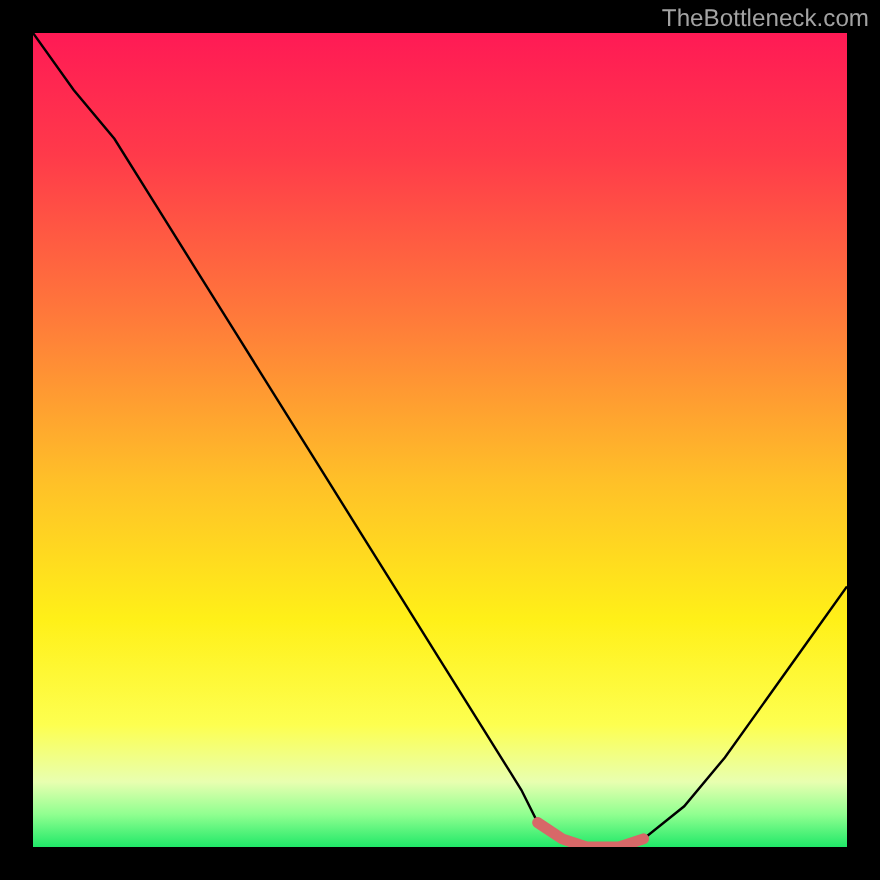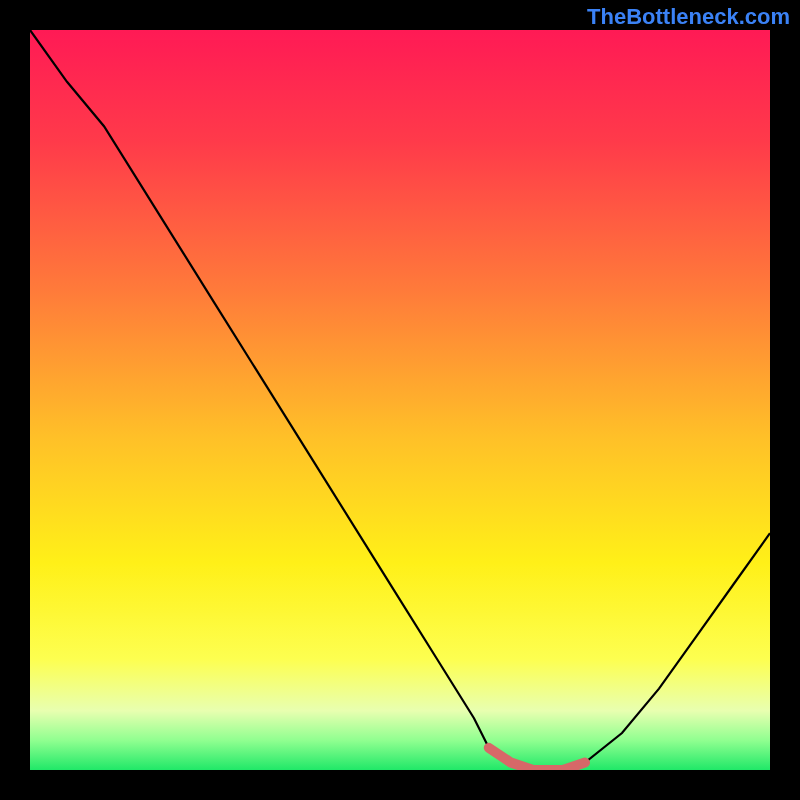--- a/index.html
+++ b/index.html
@@ -7,23 +7,23 @@
     width: 800px;
     height: 800px;
     background: #000;
     position: relative;
     font-family: Arial, sans-serif;
   }
   .watermark {
     position: absolute;
     top: 4px;
     right: 10px;
-    color: #3b82f6;
+    color: #a3a3a3;
     font-size: 22px;
-    font-weight: bold;
+    font-weight: normal;
     z-index: 10;
   }
   .chart-area {
     position: absolute;
     left: 30px;
     top: 30px;
     width: 740px;
     height: 740px;
     overflow: hidden;
   }

